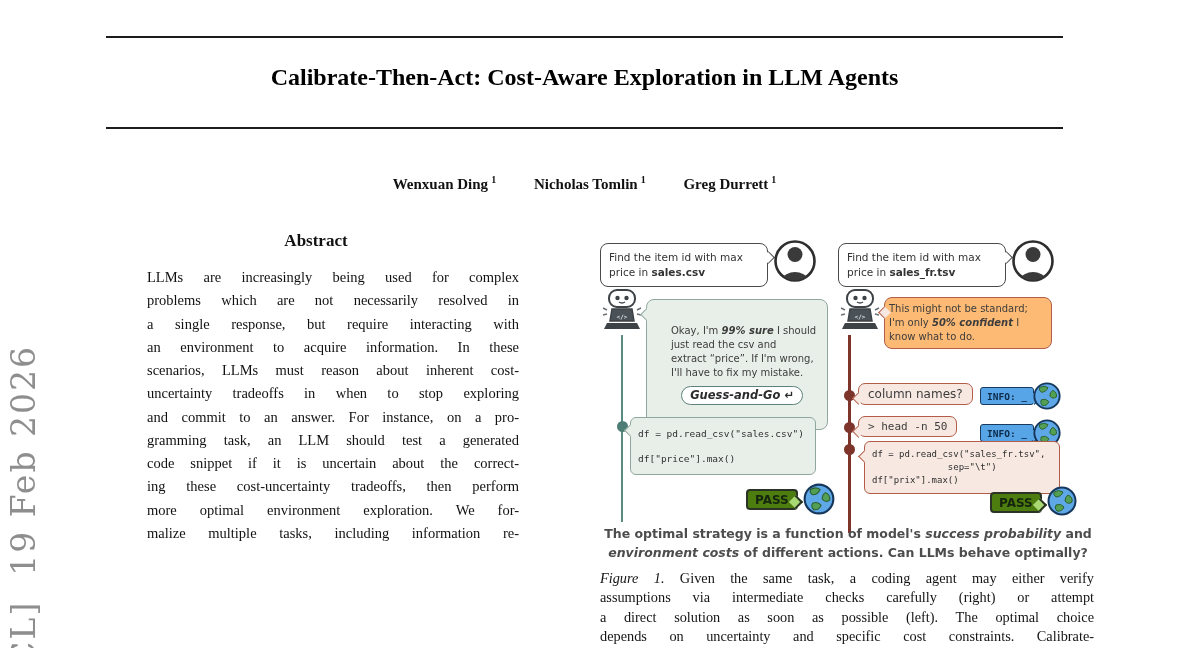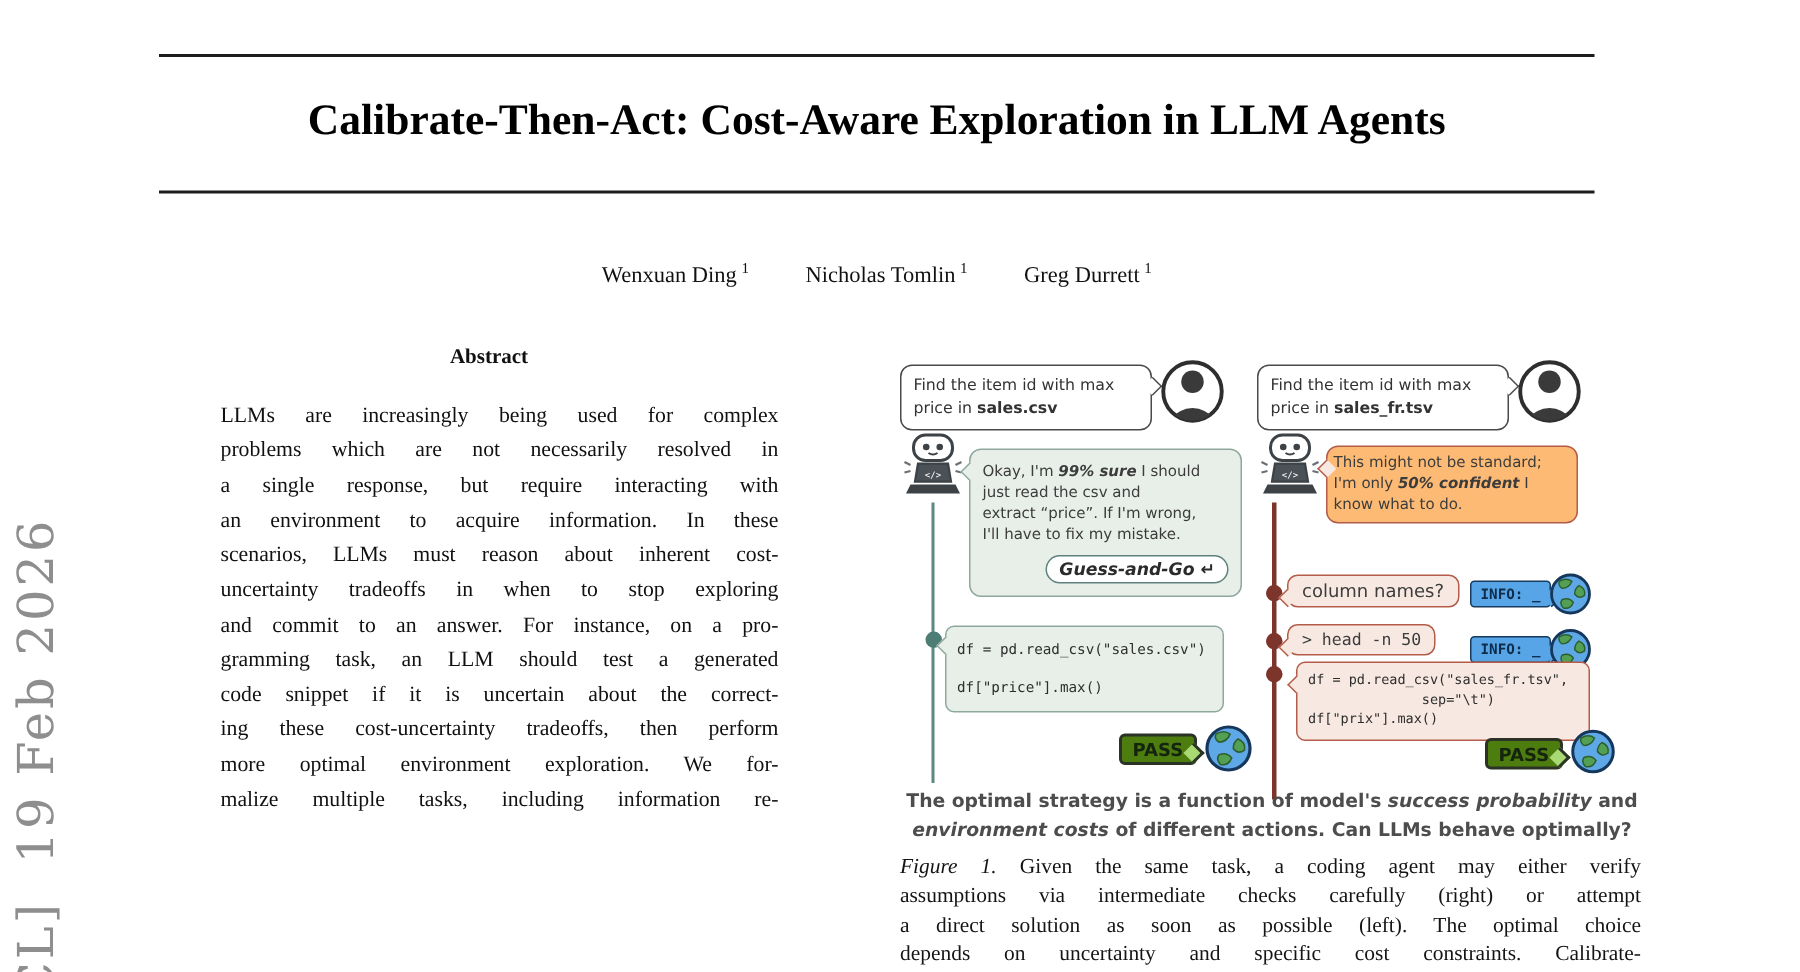--- a/index.html
+++ b/index.html
@@ -4,56 +4,56 @@
 <style>
   html,body{margin:0;padding:0;background:#ffffff;}
   .page{position:relative;width:1200px;height:648px;background:#fff;overflow:hidden;
         font-family:"Liberation Serif",serif;color:#111;}
 
   
   .rule{position:absolute;left:106px;width:957px;height:2px;background:#1c1c1c;}
   .rule-top{top:36px;}
   .rule-mid{top:127px;}
   .paper-title{position:absolute;left:106px;top:64px;width:957px;text-align:center;
-               font-weight:bold;font-size:29px;color:#000;}
+               font-weight:bold;font-size:24px;color:#000;}
   .authors{position:absolute;left:106px;top:174px;width:957px;text-align:center;
-           font-weight:normal;font-size:15px;}
+           font-weight:bold;font-size:15px;}
   .authors .author{margin:0 17px;}
   .authors sup{font-size:10px;}
 
   
   .watermark{position:absolute;left:4px;top:345px;
              writing-mode:vertical-rl;transform:rotate(180deg);
              font-family:"DejaVu Serif",serif;font-size:33px;color:#8e8e8e;
              white-space:pre;letter-spacing:2px;}
 
   
-  .abstract-heading{position:absolute;left:140px;top:231px;width:372px;text-align:center;
-                    font-weight:bold;font-size:14px;}
+  .abstract-heading{position:absolute;left:130px;top:231px;width:372px;text-align:center;
+                    font-weight:bold;font-size:17px;}
   .abstract-body{position:absolute;left:147px;top:266px;width:372px;}
   .abs-line{font-size:14.5px;line-height:23.25px;text-align:justify;text-align-last:justify;}
 
   
   .figure{position:absolute;left:598px;top:235px;width:500px;height:333px;
           font-family:"DejaVu Sans",sans-serif;}
   .fig-abs{position:absolute;}
 
   .timeline{position:absolute;width:2px;}
   .tl-left{left:23px;top:100px;height:187px;background:#5a8a82;}
   .tl-right{left:250px;top:100px;height:198px;background:#7d352b;width:2.5px;}
   .dot{position:absolute;width:11px;height:11px;border-radius:50%;}
   .dot-teal{background:#4e7d76;}
   .dot-red{background:#7d352b;}
 
   .bubble{position:absolute;border-radius:8px;box-sizing:border-box;}
   .bub-user{--bg:#ffffff;--bc:#4a4a4a;--bw:1.6px;background:var(--bg);
             border:1.6px solid #4a4a4a;width:168px;padding:6px 8px;
             font-size:10.5px;line-height:15px;color:#333;}
   .bub-green{--bg:#e8efe9;--bc:#8fa89f;--bw:1.6px;background:#e8efe9;
-             border:1.6px solid #8fa89f;padding:8px;color:#3c3c3c;}
+             border:1.6px solid #8fa89f;padding:24px;color:#3c3c3c;}
   .bub-red{--bg:#f7e9e1;--bc:#b35c49;--bw:1.6px;background:#fdba74;
            border:1.6px solid #b35c49;padding:4px;color:#3c3c3c;}
   .thought-line{font-size:10px;line-height:14px;white-space:nowrap;}
   .emph{font-weight:bold;font-style:italic;}
   .badge-row{text-align:right;margin-top:4px;}
   .strat-badge{display:inline-block;background:#fff;border-radius:10px;
                padding:1px 8px 2px;font-style:italic;font-weight:bold;font-size:11.5px;color:#2b2b2b;
                white-space:nowrap;}
   .strat-badge.teal{border:1.6px solid #5d827c;}
   .strat-badge.red{border:1.6px solid #b35c49;}

